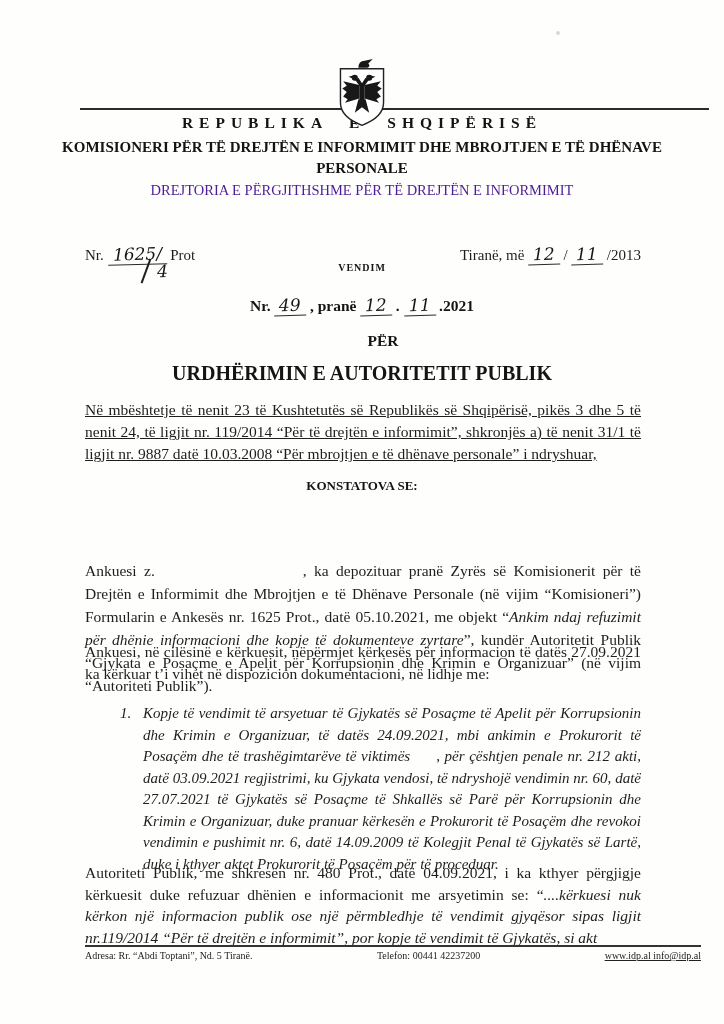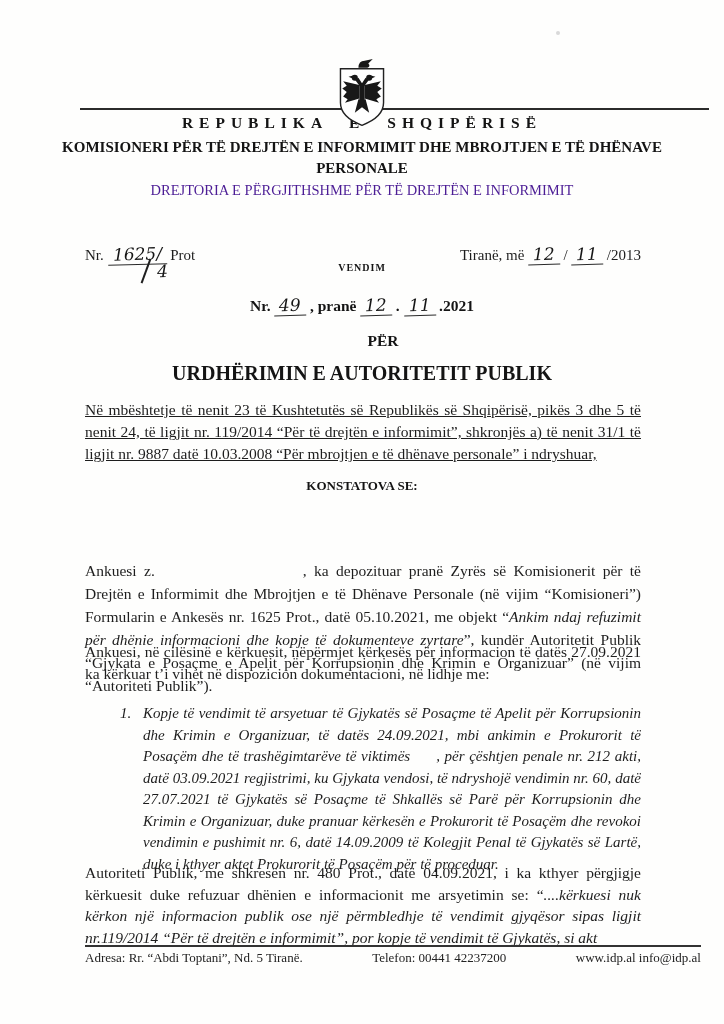--- a/index.html
+++ b/index.html
@@ -43,22 +43,22 @@
   .p3{top:641px;}
   .list-item{position:absolute;top:703px;left:120px;width:521px;display:flex;font-size:15px;line-height:21.5px;font-style:italic;}
   .list-num{width:23px;flex:0 0 23px;}
   .list-text{flex:1;text-align:justify;}
   .p4{top:862px;line-height:21.5px;}
   .it{font-style:italic;}
   .gap-name{display:inline-block;width:148px;}
   .gap-small{display:inline-block;width:26px;}
   
   .footer-rule{position:absolute;top:945px;left:85px;width:616px;height:2px;background:#333;}
-  .footer-row{position:absolute;top:950px;left:85px;width:616px;display:flex;justify-content:space-between;font-size:13px;color:#222;}
-  .footer-web{}
+  .footer-row{position:absolute;top:950px;left:85px;width:616px;display:flex;justify-content:space-between;font-size:10px;color:#222;}
+  .footer-web{text-decoration:underline;}
   .artifact-dot{position:absolute;top:31px;left:556px;width:4px;height:4px;border-radius:50%;background:#d9d9d9;}
 </style>
 </head>
 <body>
 
 <div class="page">
 
   <div class="artifact-dot"></div>
 
   <svg class="emblem" viewBox="0 0 60 78">

